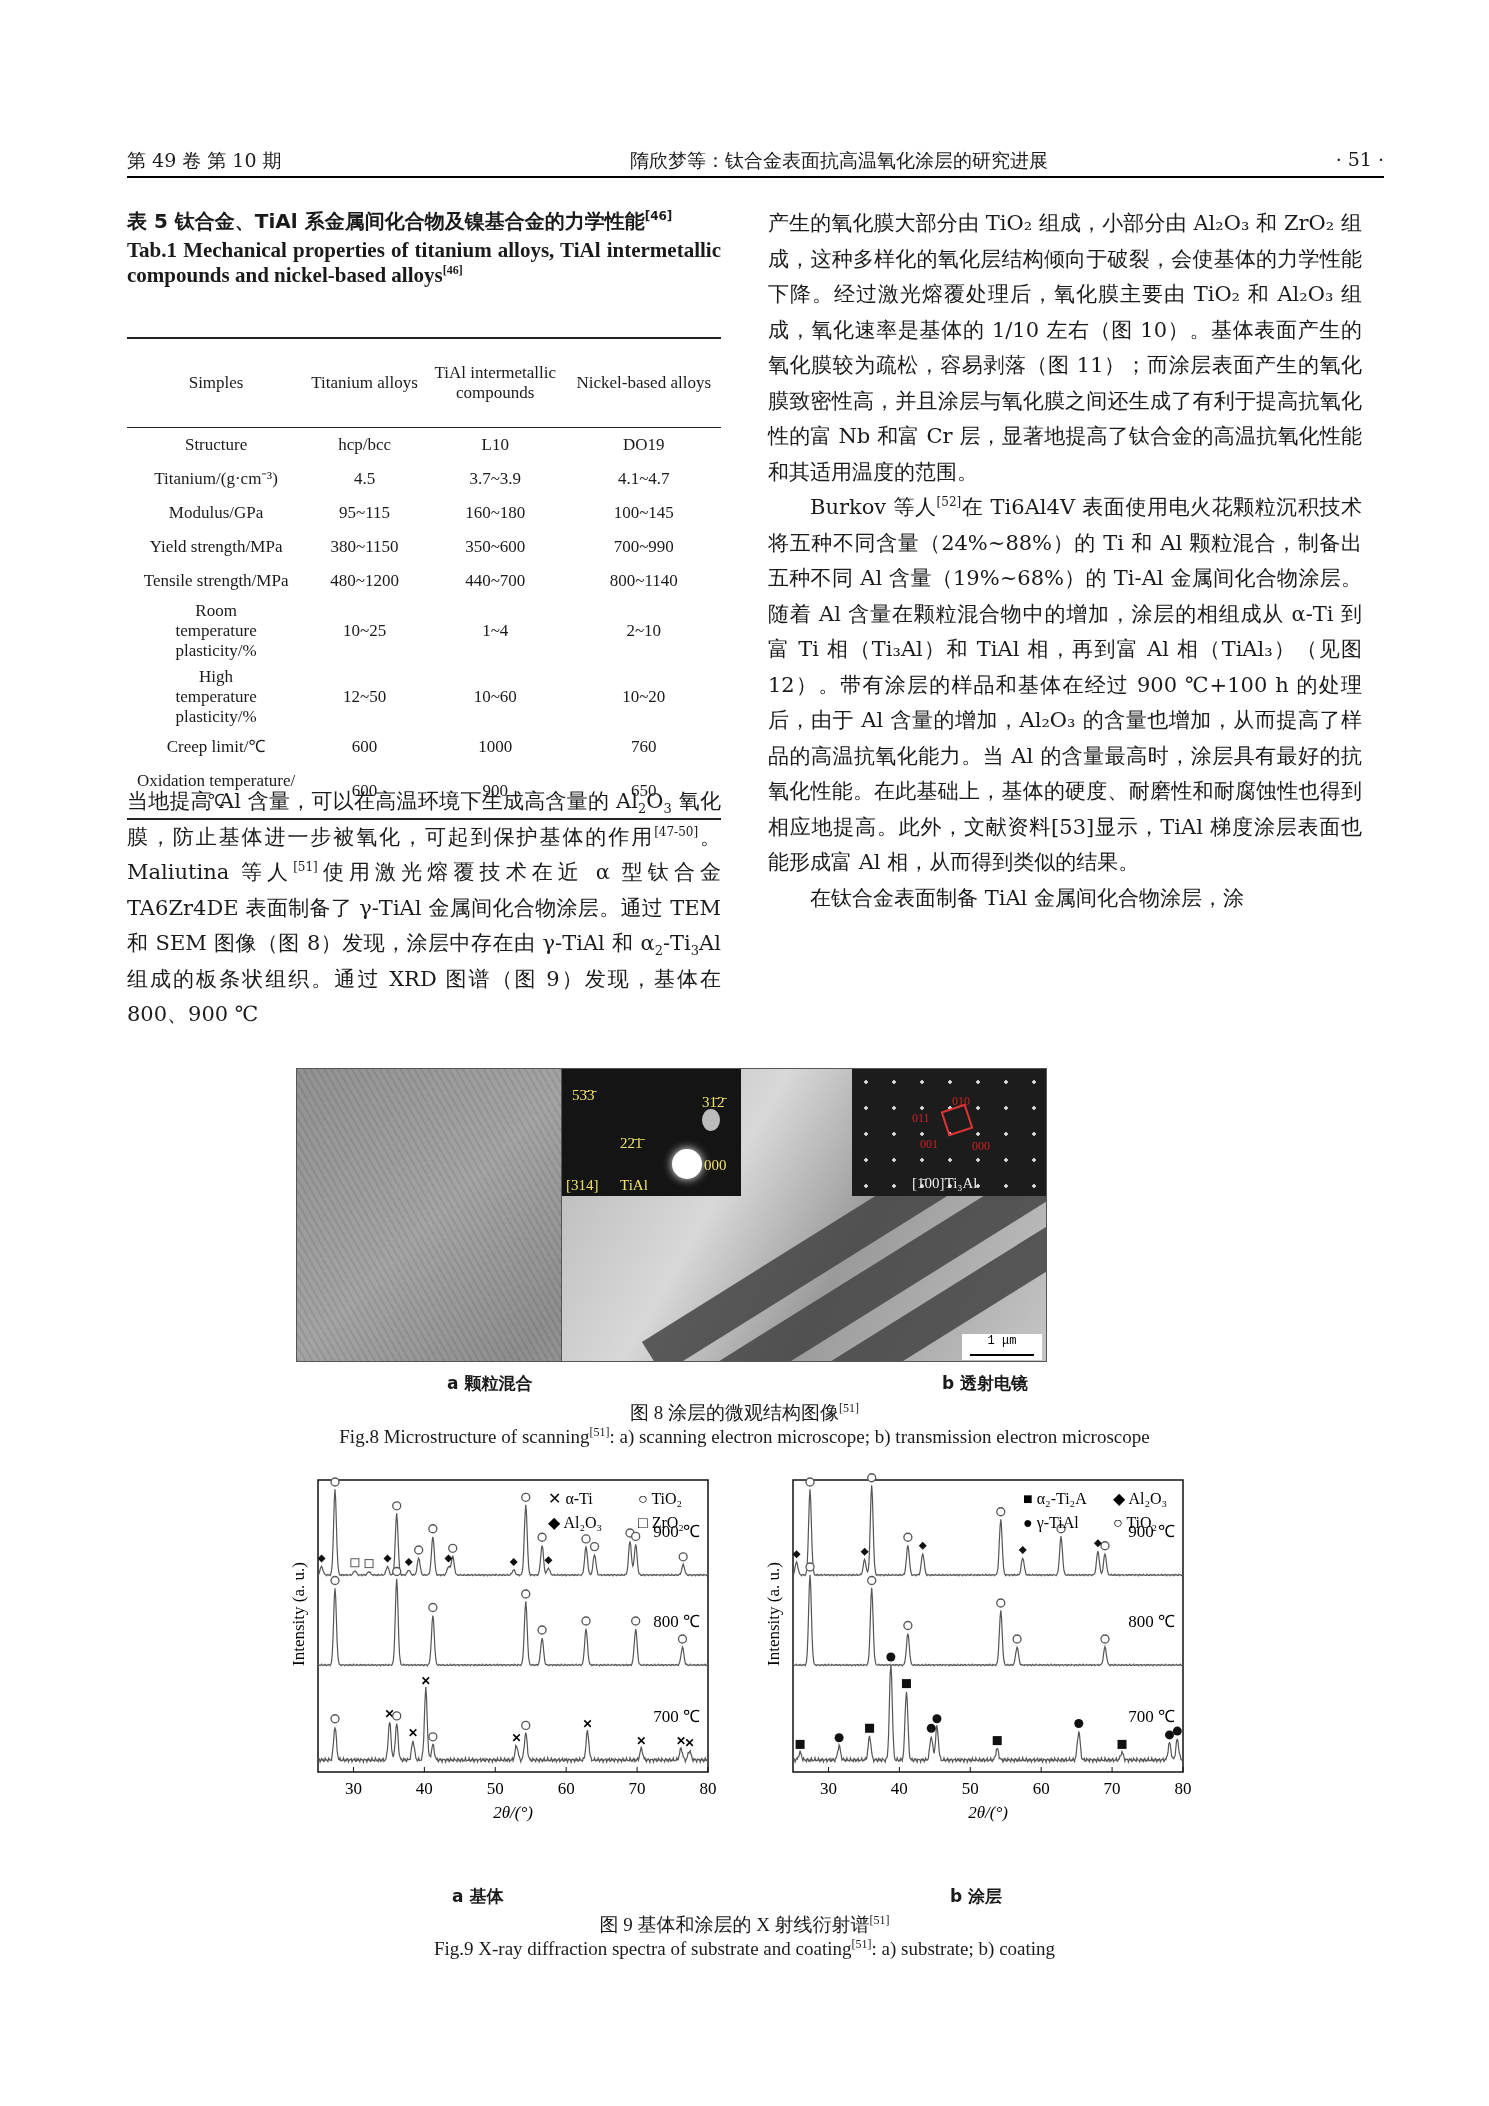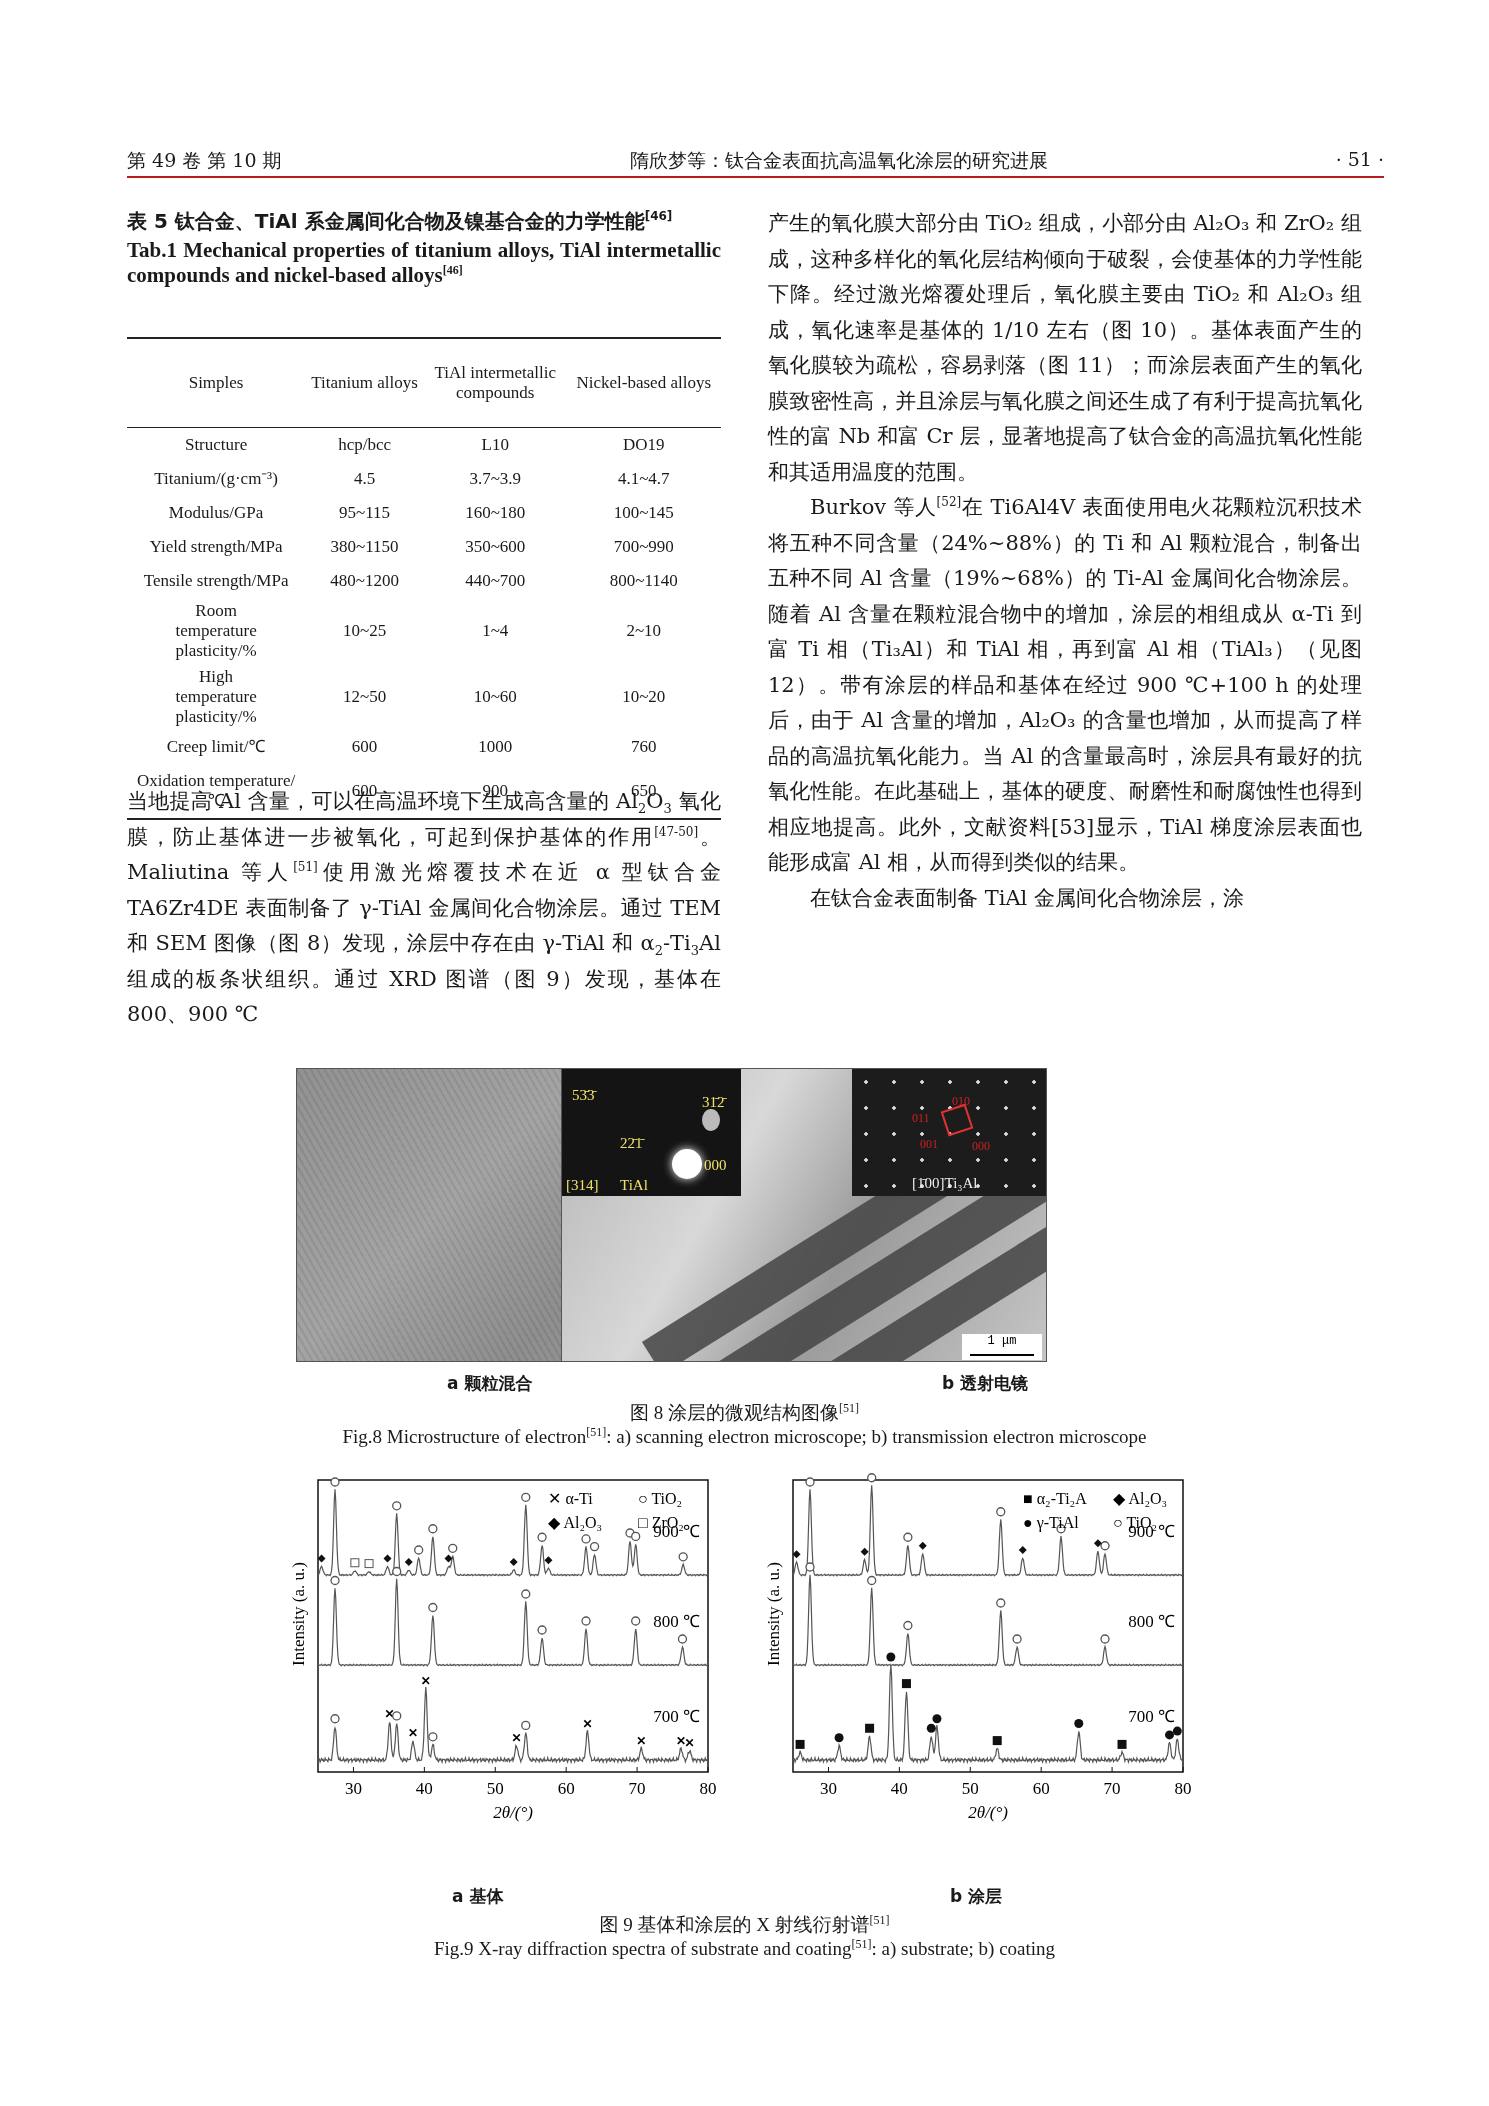--- a/index.html
+++ b/index.html
@@ -1,17 +1,17 @@
 <!DOCTYPE html>
 <html><head>
 <meta charset="utf-8">
 <style>
   html,body{margin:0;padding:0;background:#fff;}
   body{width:1489px;height:2106px;position:relative;font-family:"DejaVu Serif","Liberation Serif",serif;color:#1a1a1a;overflow:hidden;}
-  .hdr{position:absolute;left:127px;top:140px;width:1257px;height:36px;border-bottom:2px solid #b91c1c;font-size:19px;}
+  .hdr{position:absolute;left:127px;top:140px;width:1257px;height:36px;border-bottom:2px solid #000000;font-size:19px;}
   .hdr .l{position:absolute;left:0;top:8px;}
   .hdr .c{position:absolute;left:503px;top:8px;}
   .hdr .r{position:absolute;right:0;top:8px;}
   .col{position:absolute;font-size:21px;line-height:35.5px;text-align:justify;}
   .lcol{left:127px;width:594px;}
   .rcol{left:768px;width:594px;}
   .cap-cn{font-family:"DejaVu Sans","Liberation Sans",sans-serif;font-weight:bold;font-size:20px;line-height:30px;}
   .cap-en{font-family:"Liberation Serif",serif;font-weight:bold;font-size:21px;line-height:25px;margin-top:2px;}
   sup{font-size:12px;vertical-align:super;line-height:0;}
   sub{font-size:13px;vertical-align:sub;line-height:0;}
@@ -161,21 +161,21 @@
     <span class="t" style="left:68px;top:68px;color:#c22;font-size:12px;">001</span>
     <span class="t" style="left:120px;top:70px;color:#c22;font-size:12px;">000</span>
     <span class="t" style="left:60px;top:106px;color:#eee;">[1̄00]Ti₃Al</span>
   </div>
   <div class="scale" style="left:400px;top:265px;width:80px;height:26px;"><span>1 μm</span><div class="bar"></div></div>
 </div>
 
 <div class="sub-cap" style="left:447px;top:1372px;">a  颗粒混合</div>
 <div class="sub-cap" style="left:942px;top:1372px;">b  透射电镜</div>
 <div class="figcap" style="top:1400px;"><span>图 8   涂层的微观结构图像</span><sup>[51]</sup></div>
-<div class="figcap" style="top:1426px;"><span>Fig.8 Microstructure of electron</span><sup>[51]</sup><span>: a) scanning electron microscope; b) transmission electron microscope</span></div>
+<div class="figcap" style="top:1426px;"><span>Fig.8 Microstructure of scanning</span><sup>[51]</sup><span>: a) scanning electron microscope; b) transmission electron microscope</span></div>
 
 <div class="chart" id="chartA" style="left:270px;top:1480px;width:470px;height:360px;">
     <svg width="470" height="360">
       <rect x="48" y="0" width="390" height="292" fill="none" stroke="#111" stroke-width="1.5"></rect>
       <path d="M48 95 L48.0 94.2 L48.7 94.4 L49.4 92.7 L50.1 89.4 L50.8 87.5 L51.5 86.2 L52.3 87.8 L53.0 90.5 L53.7 91.8 L54.4 93.7 L55.1 94.5 L55.8 94.9 L56.5 95.7 L57.2 94.6 L57.9 94.6 L58.6 95.1 L59.3 94.9 L60.1 95.5 L60.8 94.0 L61.5 90.9 L62.2 84.2 L62.9 68.0 L63.6 44.4 L64.3 20.4 L65.0 9.2 L65.7 20.3 L66.4 44.1 L67.1 68.2 L67.9 84.3 L68.6 90.7 L69.3 94.1 L70.0 95.2 L70.7 95.0 L71.4 95.4 L72.1 94.4 L72.8 94.6 L73.5 95.6 L74.2 95.0 L74.9 95.3 L75.7 94.7 L76.4 94.4 L77.1 95.6 L77.8 95.1 L78.5 95.0 L79.2 94.9 L79.9 94.3 L80.6 95.4 L81.3 95.2 L82.0 94.3 L82.7 93.7 L83.5 91.8 L84.2 91.4 L84.9 91.4 L85.6 91.0 L86.3 92.5 L87.0 93.2 L87.7 94.3 L88.4 95.6 L89.1 94.8 L89.8 94.8 L90.5 94.8 L91.3 94.7 L92.0 95.8 L92.7 95.0 L93.4 94.6 L94.1 95.0 L94.8 94.6 L95.5 95.4 L96.2 94.9 L96.9 93.3 L97.6 93.0 L98.3 91.8 L99.1 91.9 L99.8 92.6 L100.5 92.3 L101.2 93.8 L101.9 94.6 L102.6 94.9 L103.3 95.6 L104.0 94.5 L104.7 94.6 L105.4 95.3 L106.1 95.0 L106.9 95.6 L107.6 94.8 L108.3 94.4 L109.0 95.3 L109.7 95.0 L110.4 95.4 L111.1 95.0 L111.8 94.2 L112.5 95.3 L113.2 95.1 L113.9 94.8 L114.7 94.1 L115.4 91.5 L116.1 89.9 L116.8 88.0 L117.5 86.5 L118.2 87.8 L118.9 89.3 L119.6 92.1 L120.3 94.6 L121.0 94.6 L121.7 94.9 L122.5 94.0 L123.2 92.0 L123.9 87.7 L124.6 75.7 L125.3 58.1 L126.0 41.0 L126.7 33.2 L127.4 41.7 L128.1 58.6 L128.8 75.3 L129.5 87.1 L130.3 92.0 L131.0 94.7 L131.7 95.5 L132.4 94.6 L133.1 94.9 L133.8 94.7 L134.5 95.0 L135.2 95.6 L135.9 94.0 L136.6 93.1 L137.3 91.9 L138.1 90.4 L138.8 90.7 L139.5 90.4 L140.2 91.4 L140.9 93.5 L141.6 94.2 L142.3 95.4 L143.0 95.1 L143.7 94.3 L144.4 94.9 L145.1 94.3 L145.9 93.1 L146.6 90.0 L147.3 84.1 L148.0 80.0 L148.7 78.2 L149.4 80.1 L150.1 85.3 L150.8 89.0 L151.5 92.5 L152.2 94.7 L152.9 94.8 L153.7 95.4 L154.4 94.6 L155.1 94.4 L155.8 95.5 L156.5 95.1 L157.2 95.2 L157.9 94.8 L158.6 93.9 L159.3 93.8 L160.0 90.3 L160.7 82.9 L161.5 72.1 L162.2 60.6 L162.9 56.9 L163.6 61.9 L164.3 71.9 L165.0 83.0 L165.7 89.5 L166.4 93.3 L167.1 95.3 L167.8 94.8 L168.5 95.0 L169.3 94.7 L170.0 94.7 L170.7 95.8 L171.4 95.0 L172.1 94.7 L172.8 94.9 L173.5 94.5 L174.2 95.6 L174.9 94.9 L175.6 93.4 L176.3 92.3 L177.1 89.5 L177.8 87.9 L178.5 86.8 L179.2 86.2 L179.9 87.4 L180.6 86.2 L181.3 82.8 L182.0 78.9 L182.7 75.7 L183.4 78.2 L184.1 83.8 L184.9 89.0 L185.6 93.3 L186.3 94.0 L187.0 94.3 L187.7 95.2 L188.4 94.9 L189.1 95.5 L189.8 95.0 L190.5 94.3 L191.2 95.2 L191.9 95.1 L192.7 95.3 L193.4 95.3 L194.1 94.2 L194.8 95.1 L195.5 95.3 L196.2 95.1 L196.9 95.4 L197.6 94.3 L198.3 94.8 L199.0 95.5 L199.7 95.0 L200.5 95.3 L201.2 94.6 L201.9 94.5 L202.6 95.6 L203.3 95.1 L204.0 95.1 L204.7 94.8 L205.4 94.4 L206.1 95.6 L206.8 95.3 L207.5 94.9 L208.3 95.0 L209.0 94.4 L209.7 95.3 L210.4 95.5 L211.1 94.7 L211.8 95.0 L212.5 94.5 L213.2 95.0 L213.9 95.7 L214.6 94.7 L215.3 94.9 L216.1 94.8 L216.8 94.8 L217.5 95.8 L218.2 94.9 L218.9 94.6 L219.6 95.0 L220.3 94.7 L221.0 95.7 L221.7 95.1 L222.4 94.4 L223.1 95.1 L223.9 94.8 L224.6 95.4 L225.3 95.4 L226.0 94.3 L226.7 95.0 L227.4 95.0 L228.1 95.2 L228.8 95.6 L229.5 94.4 L230.2 94.7 L230.9 95.2 L231.7 95.0 L232.4 95.6 L233.1 94.6 L233.8 94.5 L234.5 95.4 L235.2 95.0 L235.9 95.4 L236.6 94.9 L237.3 94.3 L238.0 95.4 L238.7 95.1 L239.5 95.1 L240.2 94.9 L240.9 93.5 L241.6 93.6 L242.3 92.3 L243.0 90.5 L243.7 90.1 L244.4 89.8 L245.1 91.9 L245.8 94.0 L246.5 94.2 L247.3 94.9 L248.0 94.5 L248.7 94.6 L249.4 95.7 L250.1 95.0 L250.8 94.8 L251.5 94.1 L252.2 91.6 L252.9 86.6 L253.6 73.1 L254.3 52.9 L255.1 33.6 L255.8 24.8 L256.5 34.1 L257.2 53.6 L257.9 72.4 L258.6 85.9 L259.3 91.8 L260.0 94.5 L260.7 95.6 L261.4 94.5 L262.1 94.8 L262.9 94.9 L263.6 94.9 L264.3 95.8 L265.0 94.7 L265.7 94.6 L266.4 95.1 L267.1 94.8 L267.8 95.4 L268.5 93.8 L269.2 90.5 L269.9 85.7 L270.7 77.1 L271.4 69.2 L272.1 65.5 L272.8 68.0 L273.5 77.2 L274.2 85.6 L274.9 91.0 L275.6 93.3 L276.3 91.8 L277.0 90.7 L277.7 89.4 L278.5 88.2 L279.2 89.5 L279.9 90.4 L280.6 92.4 L281.3 94.6 L282.0 94.7 L282.7 95.2 L283.4 94.8 L284.1 94.3 L284.8 95.5 L285.5 95.2 L286.3 95.1 L287.0 95.0 L287.7 94.3 L288.4 95.3 L289.1 95.4 L289.8 94.9 L290.5 95.1 L291.2 94.4 L291.9 95.1 L292.6 95.7 L293.3 94.8 L294.1 95.0 L294.8 94.6 L295.5 94.8 L296.2 95.8 L296.9 94.9 L297.6 94.8 L298.3 94.8 L299.0 94.6 L299.7 95.7 L300.4 95.1 L301.1 94.6 L301.9 95.0 L302.6 94.6 L303.3 95.5 L304.0 95.4 L304.7 94.4 L305.4 95.0 L306.1 94.8 L306.8 95.3 L307.5 95.6 L308.2 94.4 L308.9 94.8 L309.7 95.0 L310.4 95.0 L311.1 95.6 L311.8 94.3 L312.5 93.4 L313.2 91.6 L313.9 86.0 L314.6 78.7 L315.3 70.2 L316.0 66.3 L316.7 70.6 L317.5 78.2 L318.2 86.5 L318.9 91.5 L319.6 93.0 L320.3 94.7 L321.0 94.3 L321.7 92.5 L322.4 88.8 L323.1 82.0 L323.8 77.0 L324.5 75.1 L325.3 77.0 L326.0 83.1 L326.7 88.0 L327.4 92.0 L328.1 94.8 L328.8 94.8 L329.5 95.1 L330.2 94.7 L330.9 94.4 L331.6 95.6 L332.3 95.2 L333.1 94.9 L333.8 94.9 L334.5 94.4 L335.2 95.5 L335.9 95.4 L336.6 94.7 L337.3 95.0 L338.0 94.5 L338.7 95.2 L339.4 95.7 L340.1 94.6 L340.9 94.9 L341.6 94.7 L342.3 94.9 L343.0 95.8 L343.7 94.7 L344.4 94.7 L345.1 94.9 L345.8 94.8 L346.5 95.7 L347.2 95.0 L347.9 94.5 L348.7 95.1 L349.4 94.8 L350.1 95.6 L350.8 95.3 L351.5 94.3 L352.2 95.0 L352.9 94.9 L353.6 95.3 L354.3 95.5 L355.0 94.2 L355.7 94.5 L356.5 93.8 L357.2 90.7 L357.9 84.8 L358.6 74.1 L359.3 64.7 L360.0 61.3 L360.7 65.0 L361.4 74.8 L362.1 82.7 L362.8 86.0 L363.5 84.3 L364.3 76.4 L365.0 68.3 L365.7 64.4 L366.4 67.3 L367.1 77.0 L367.8 85.6 L368.5 91.1 L369.2 93.9 L369.9 94.0 L370.6 95.0 L371.3 95.5 L372.1 94.9 L372.8 95.2 L373.5 94.5 L374.2 94.8 L374.9 95.7 L375.6 94.9 L376.3 95.0 L377.0 94.7 L377.7 94.6 L378.4 95.7 L379.1 95.1 L379.9 94.8 L380.6 94.9 L381.3 94.5 L382.0 95.6 L382.7 95.4 L383.4 94.6 L384.1 95.0 L384.8 94.6 L385.5 95.3 L386.2 95.6 L386.9 94.5 L387.7 94.9 L388.4 94.8 L389.1 95.1 L389.8 95.7 L390.5 94.6 L391.2 94.7 L391.9 95.0 L392.6 94.9 L393.3 95.7 L394.0 94.8 L394.7 94.4 L395.5 95.2 L396.2 94.9 L396.9 95.5 L397.6 95.1 L398.3 94.3 L399.0 95.2 L399.7 95.1 L400.4 95.3 L401.1 95.3 L401.8 94.2 L402.5 95.0 L403.3 95.3 L404.0 95.1 L404.7 95.4 L405.4 94.4 L406.1 94.7 L406.8 95.5 L407.5 95.0 L408.2 95.3 L408.9 94.5 L409.6 94.0 L410.3 94.2 L411.1 91.9 L411.8 89.0 L412.5 85.9 L413.2 84.1 L413.9 86.5 L414.6 89.2 L415.3 91.7 L416.0 93.7 L416.7 93.9 L417.4 95.1 L418.1 95.6 L418.9 94.8 L419.6 95.1 L420.3 94.5 L421.0 94.9 L421.7 95.8 L422.4 94.8 L423.1 94.9 L423.8 94.8 L424.5 94.7 L425.2 95.8 L425.9 95.0 L426.7 94.6 L427.4 95.0 L428.1 94.6 L428.8 95.6 L429.5 95.2 L430.2 94.4 L430.9 95.0 L431.6 94.7 L432.3 95.4 L433.0 95.5 L433.7 94.4 L434.5 94.9 L435.2 94.9 L435.9 95.1 L436.6 95.6 L437.3 94.5 L438.0 94.7" fill="none" stroke="#555" stroke-width="1.2"></path>
       <text x="430" y="57" text-anchor="end" font-size="17" font-family="Liberation Serif, serif">900 ℃</text>
       <circle cx="65.0181818181818" cy="2" r="4" fill="#fff" stroke="#555" stroke-width="1.3"></circle>
       <circle cx="126.70909090909092" cy="25.800000000000004" r="4" fill="#fff" stroke="#555" stroke-width="1.3"></circle>
       <circle cx="162.8727272727273" cy="48.75" r="4" fill="#fff" stroke="#555" stroke-width="1.3"></circle>
       <circle cx="148.69090909090912" cy="70" r="4" fill="#fff" stroke="#555" stroke-width="1.3"></circle>

